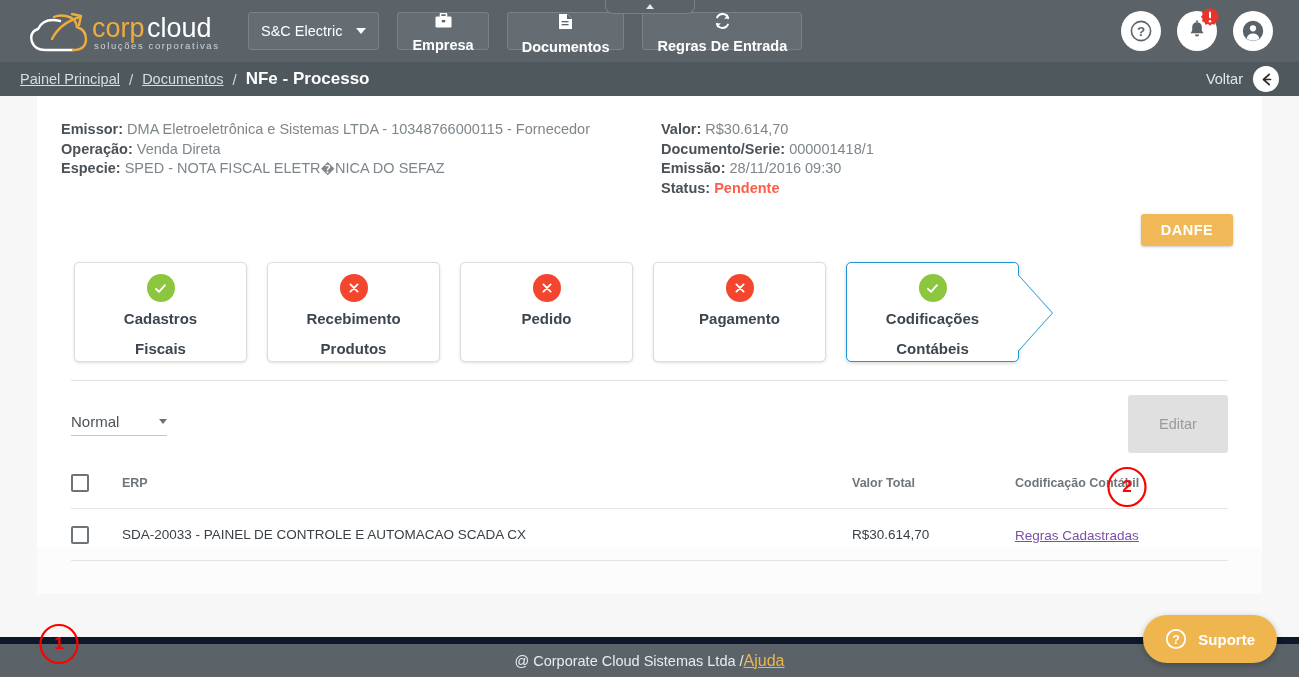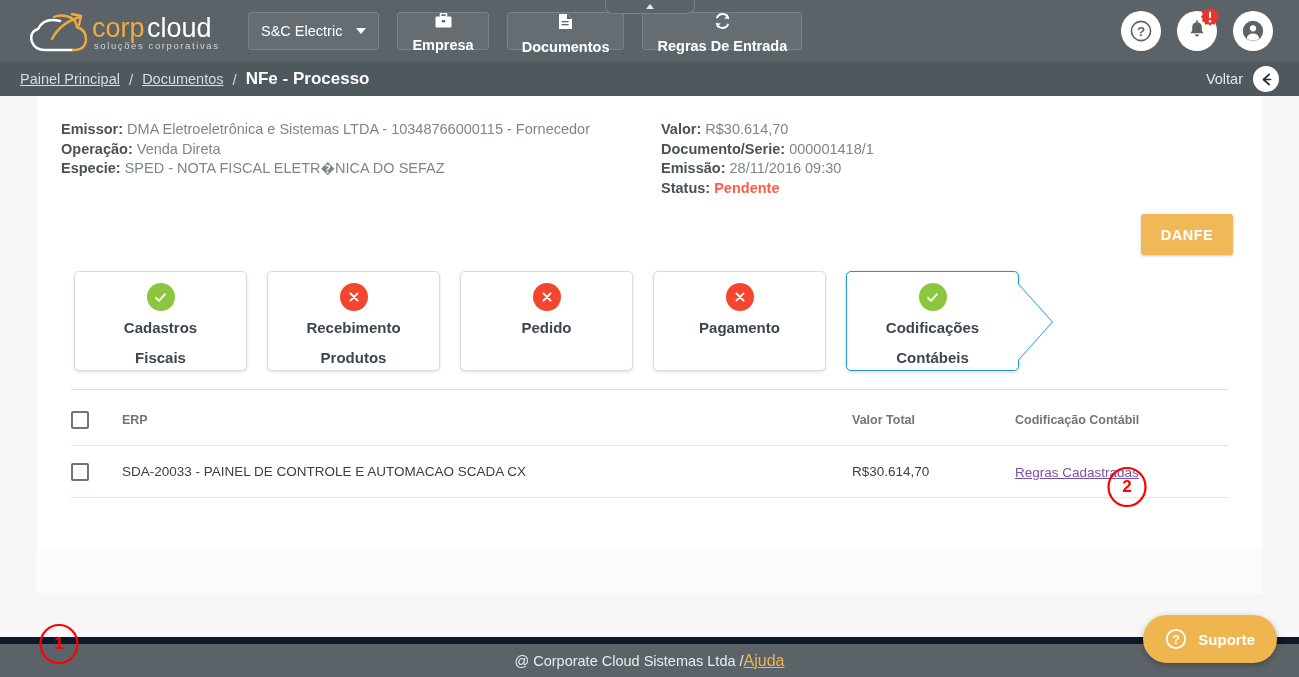--- a/index.html
+++ b/index.html
@@ -94,21 +94,21 @@
   .info-col-left { width: 600px; }
   .info-col-right { flex: 1; }
   .info-line { font-size: 14.5px; line-height: 19.5px; color: #7e868b; }
   .info-line b { color: #4a5258; font-weight: bold; }
   .status-pend { color: #fd5d4a; font-weight: bold; }
 
   .danfe-row { display: flex; justify-content: flex-end; margin-top: 16px; padding-right: 5px; }
   .danfe-btn {
     background: #f0b857; color: #fff; border: none; border-radius: 3px;
     font-size: 14.5px; font-weight: bold; letter-spacing: .5px;
-    width: 92px; height: 41px; cursor: pointer;
+    width: 92px; height: 32px; cursor: pointer;
     box-shadow: 0 1px 3px rgba(0,0,0,.22);
   }
 
   
   .steps { display: flex; gap: 20px; margin-top: 16px; padding-left: 13px; text-align: center; }
   .step {
     width: 173px; height: 100px; background: #fff;
     border: 1px solid #dcdcdc; border-radius: 5px;
     box-shadow: 0 1px 3px rgba(0,0,0,.13);
     display: flex; flex-direction: column; align-items: center;
@@ -401,20 +401,27 @@
                 <path d="M3 7.8 L6 10.8 L12 4.2" fill="none" stroke="#ffffff" stroke-width="1.9" stroke-linecap="round" stroke-linejoin="round"></path>
               </svg>
           </span>
           <span class="step-l1">Codificações</span>
           <span class="step-l2">Contábeis</span>
         </div>
       </div>
 
       <div class="hrule"></div>
 
+      <div class="ctrl-row">
+        <div class="select-box">
+          <span class="select-val">Normal</span>
+          <span class="select-caret"></span>
+        </div>
+        <button class="editar-btn">Editar</button>
+      </div>
 
       <div class="tbl">
         <div class="tbl-head">
           <div class="cb-cell">
             <span class="chk"></span>
           </div>
           <div class="c-erp th">ERP</div>
           <div class="c-val th">Valor Total</div>
           <div class="c-cod th">Codificação Contábil</div>
         </div>

